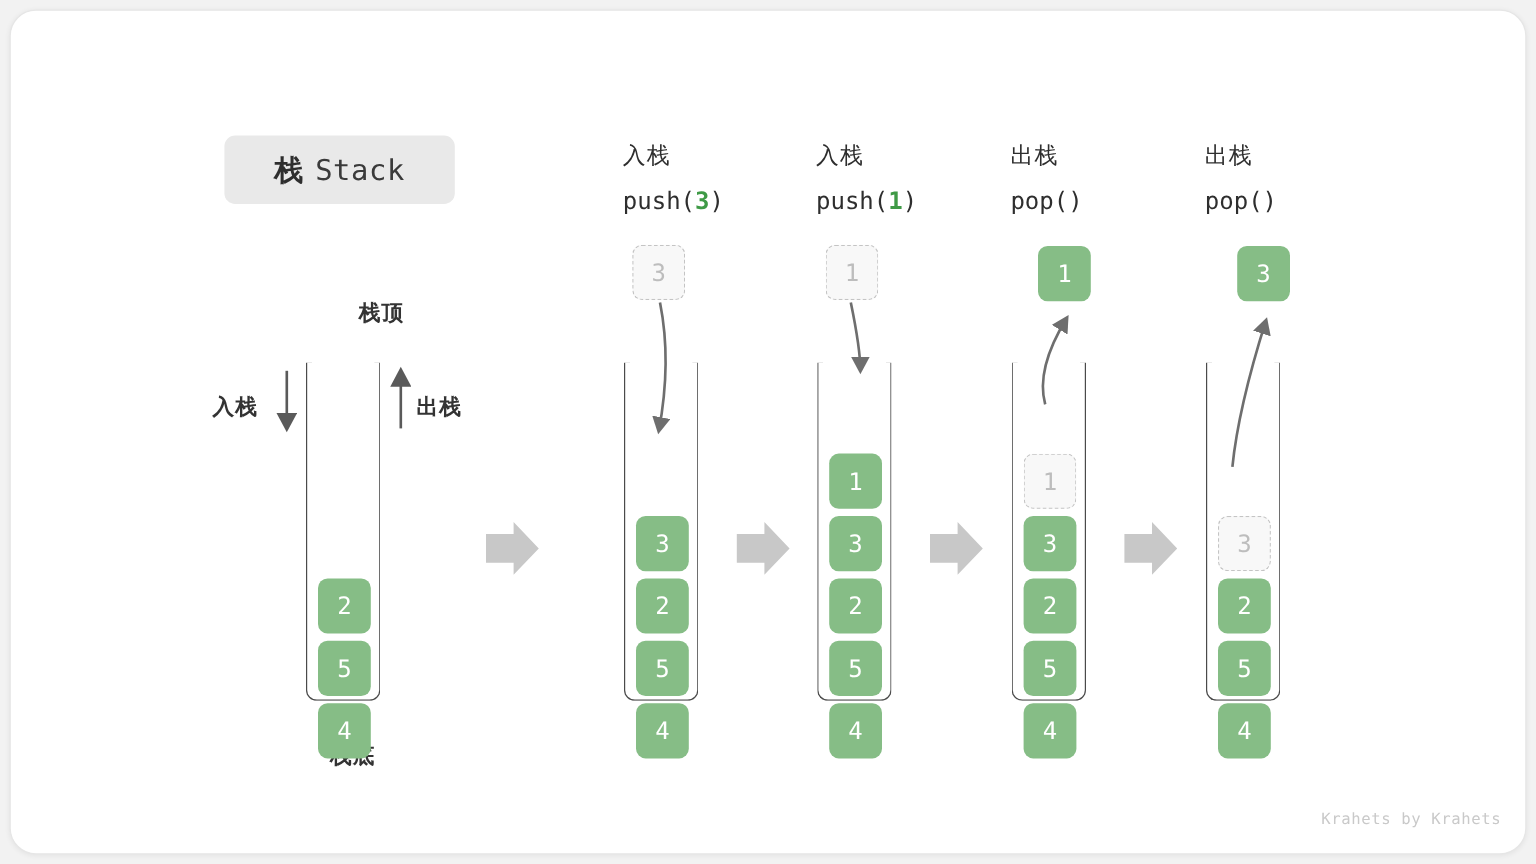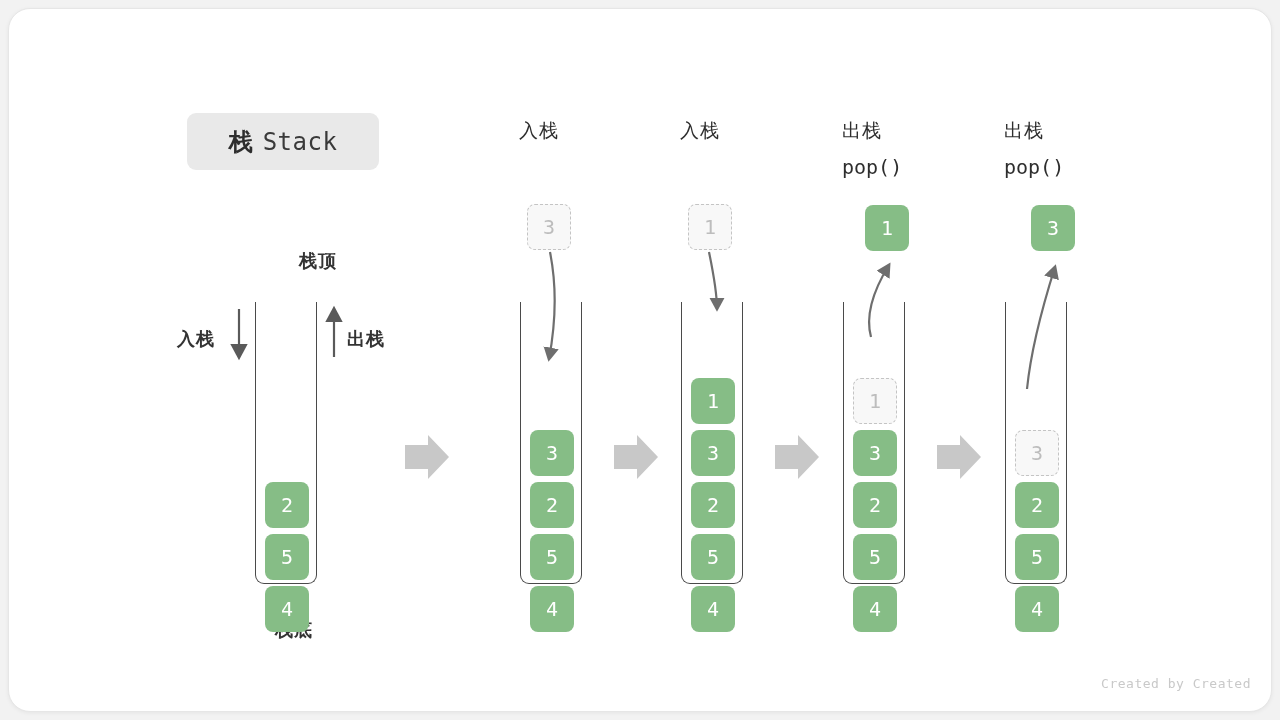--- a/index.html
+++ b/index.html
@@ -124,24 +124,26 @@
       <span class="en">Stack</span>
     </div>
 
     <div class="cn-label" style="left:242px; top:240px; width:86px; text-align:right;">栈顶</div>
     <div class="cn-label" style="left:242px; top:609px; width:86px; text-align:center;">栈底</div>
     <div class="cn-label" style="left:168px; top:318px;">入栈</div>
     <div class="cn-label" style="left:338px; top:318px;">出栈</div>
 
     <div class="col-head" style="left:510px; top:104px;">
       <div class="cn">入栈</div>
+      <div class="code"><span>push(</span><span class="num">3</span><span>)</span></div>
     </div>
 
     <div class="col-head" style="left:671px; top:104px;">
       <div class="cn">入栈</div>
+      <div class="code"><span>push(</span><span class="num">1</span><span>)</span></div>
     </div>
 
     <div class="col-head" style="left:833px; top:104px;">
       <div class="cn">出栈</div>
       <div class="code"><span>pop(</span><span class="num"></span><span>)</span></div>
     </div>
 
     <div class="col-head" style="left:995px; top:104px;">
       <div class="cn">出栈</div>
       <div class="code"><span>pop(</span><span class="num"></span><span>)</span></div>
@@ -228,16 +230,16 @@
         <path d="M605,436 L628,436 L628,426 L649,448 L628,470 L628,460 L605,460 Z" fill="#c8c8c8"></path>
       </g>
       <g>
         <path d="M766,436 L789,436 L789,426 L810,448 L789,470 L789,460 L766,460 Z" fill="#c8c8c8"></path>
       </g>
       <g>
         <path d="M928,436 L951,436 L951,426 L972,448 L951,470 L951,460 L928,460 Z" fill="#c8c8c8"></path>
       </g>
     </svg>
 
-    <div id="footer">Created by Created</div>
+    <div id="footer">Krahets by Krahets</div>
 
   </div>
 </div>
 
 </body></html>

